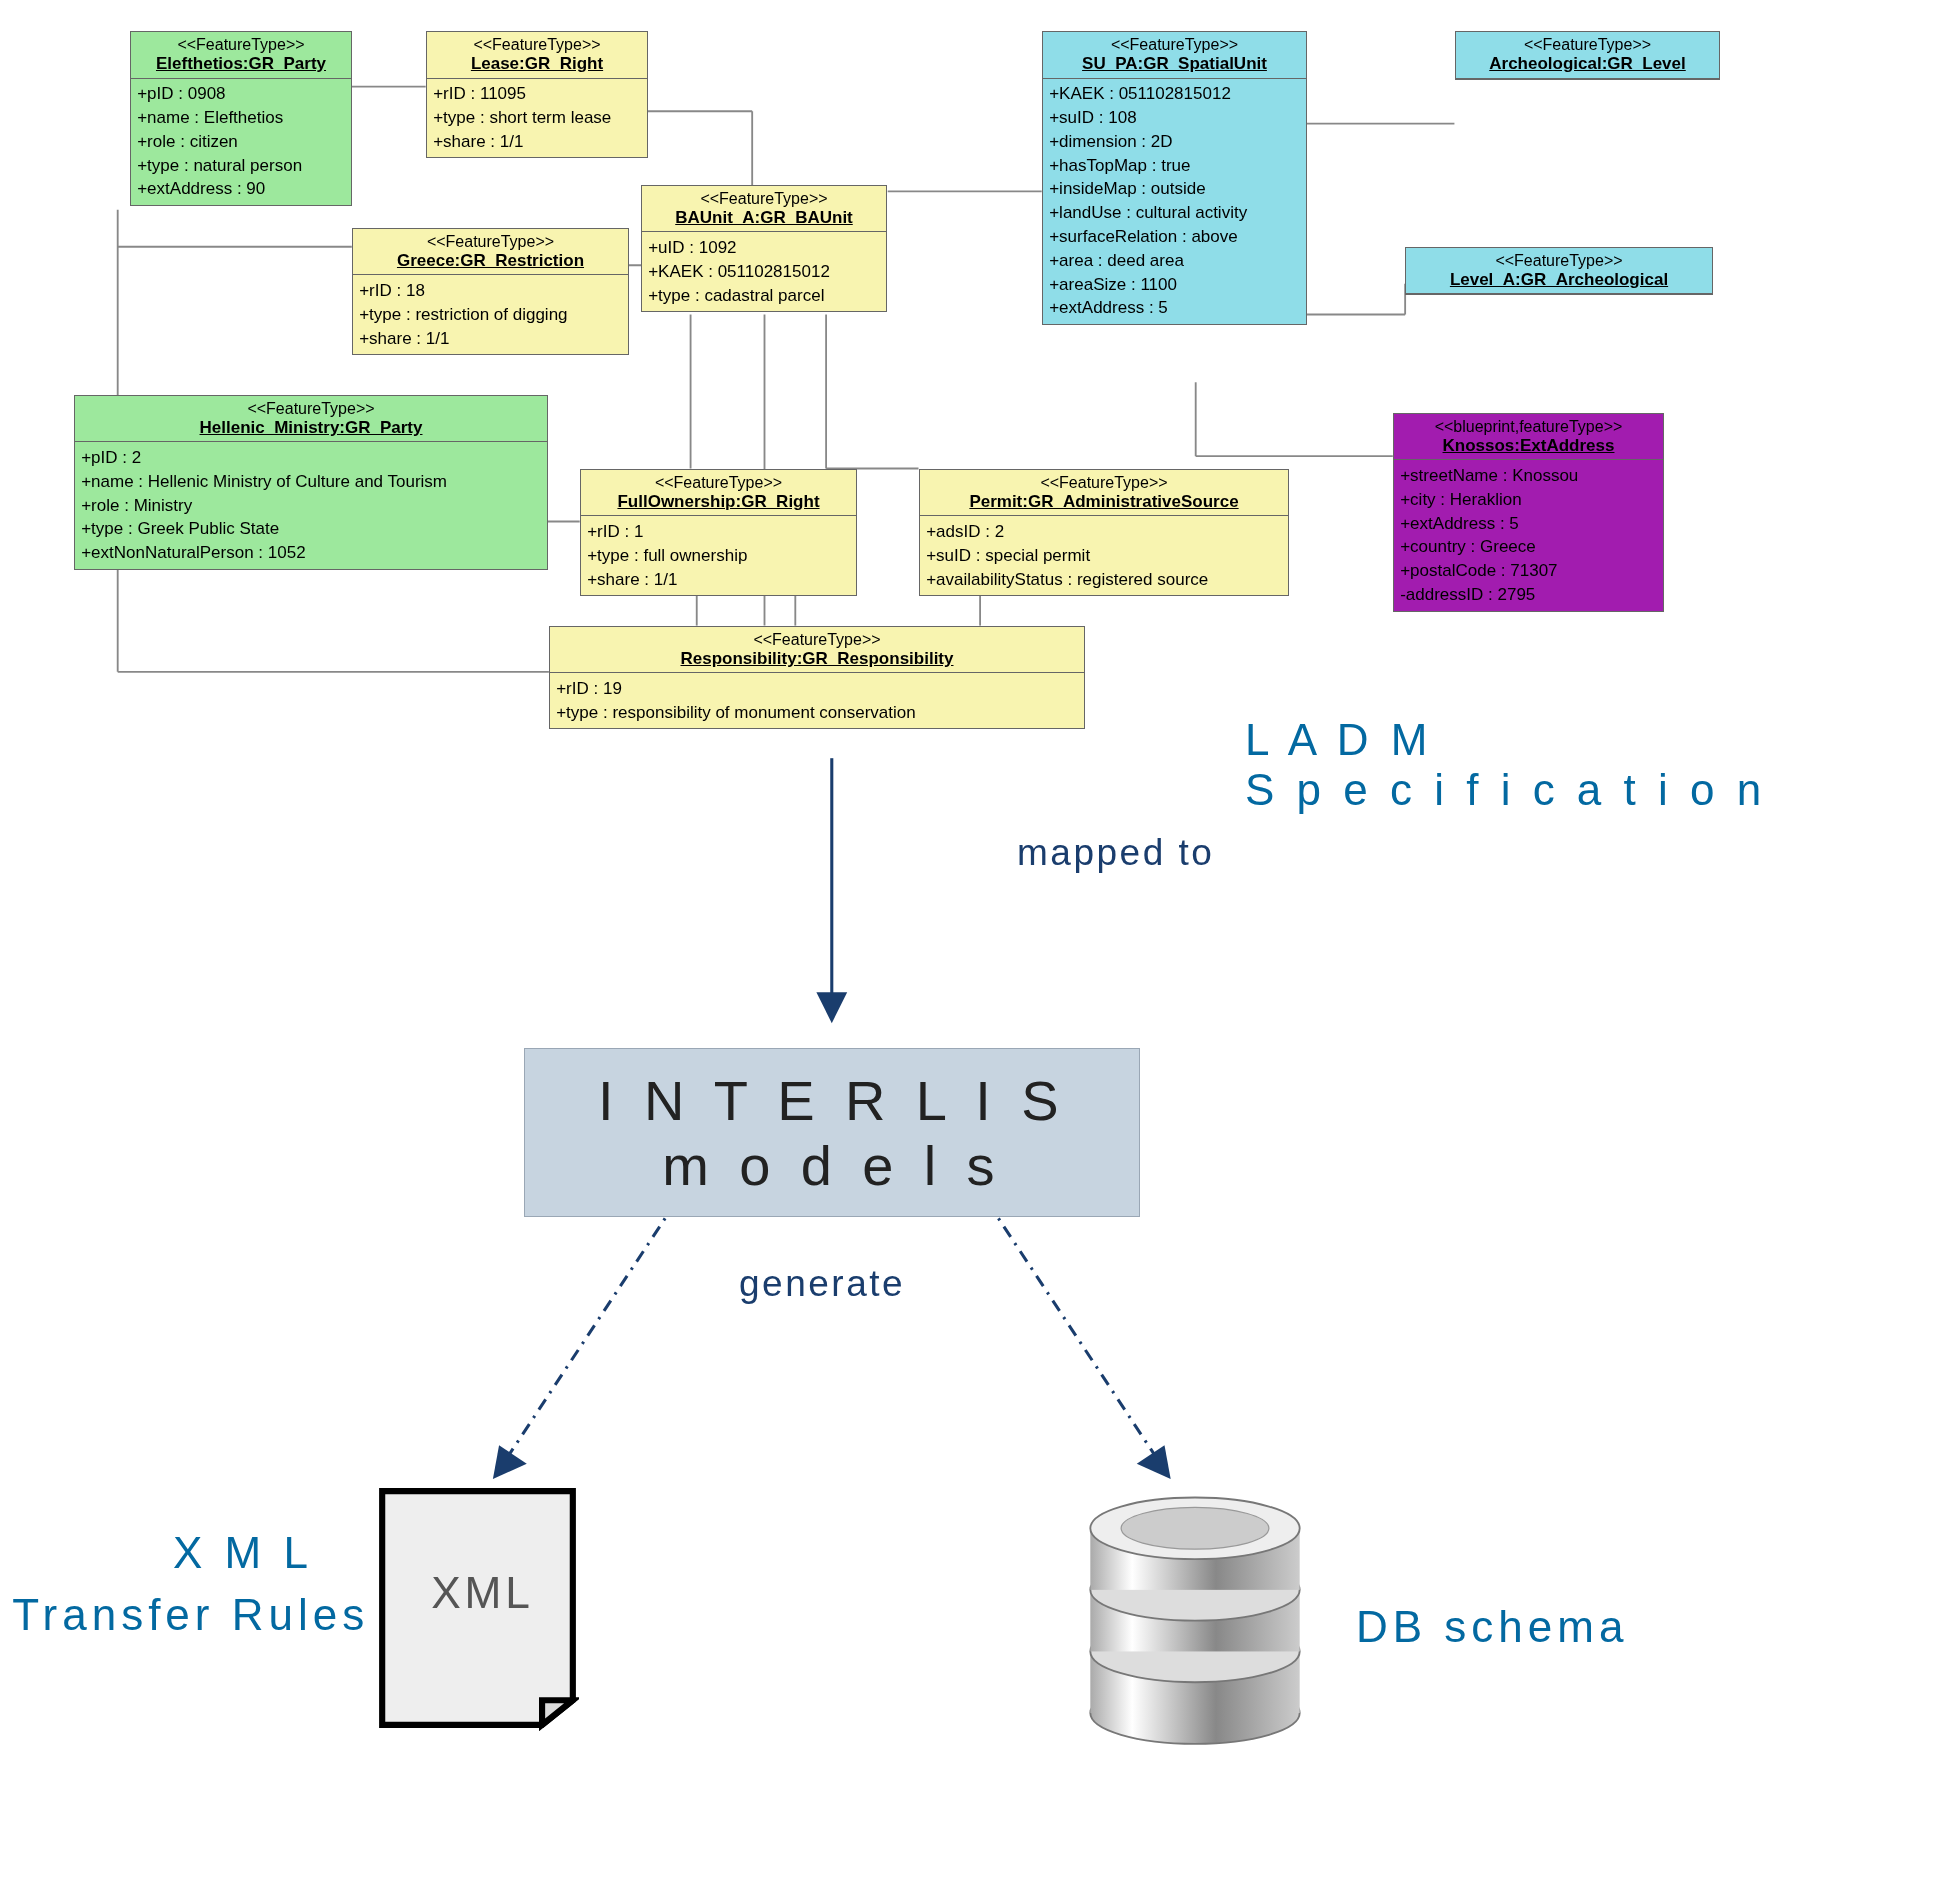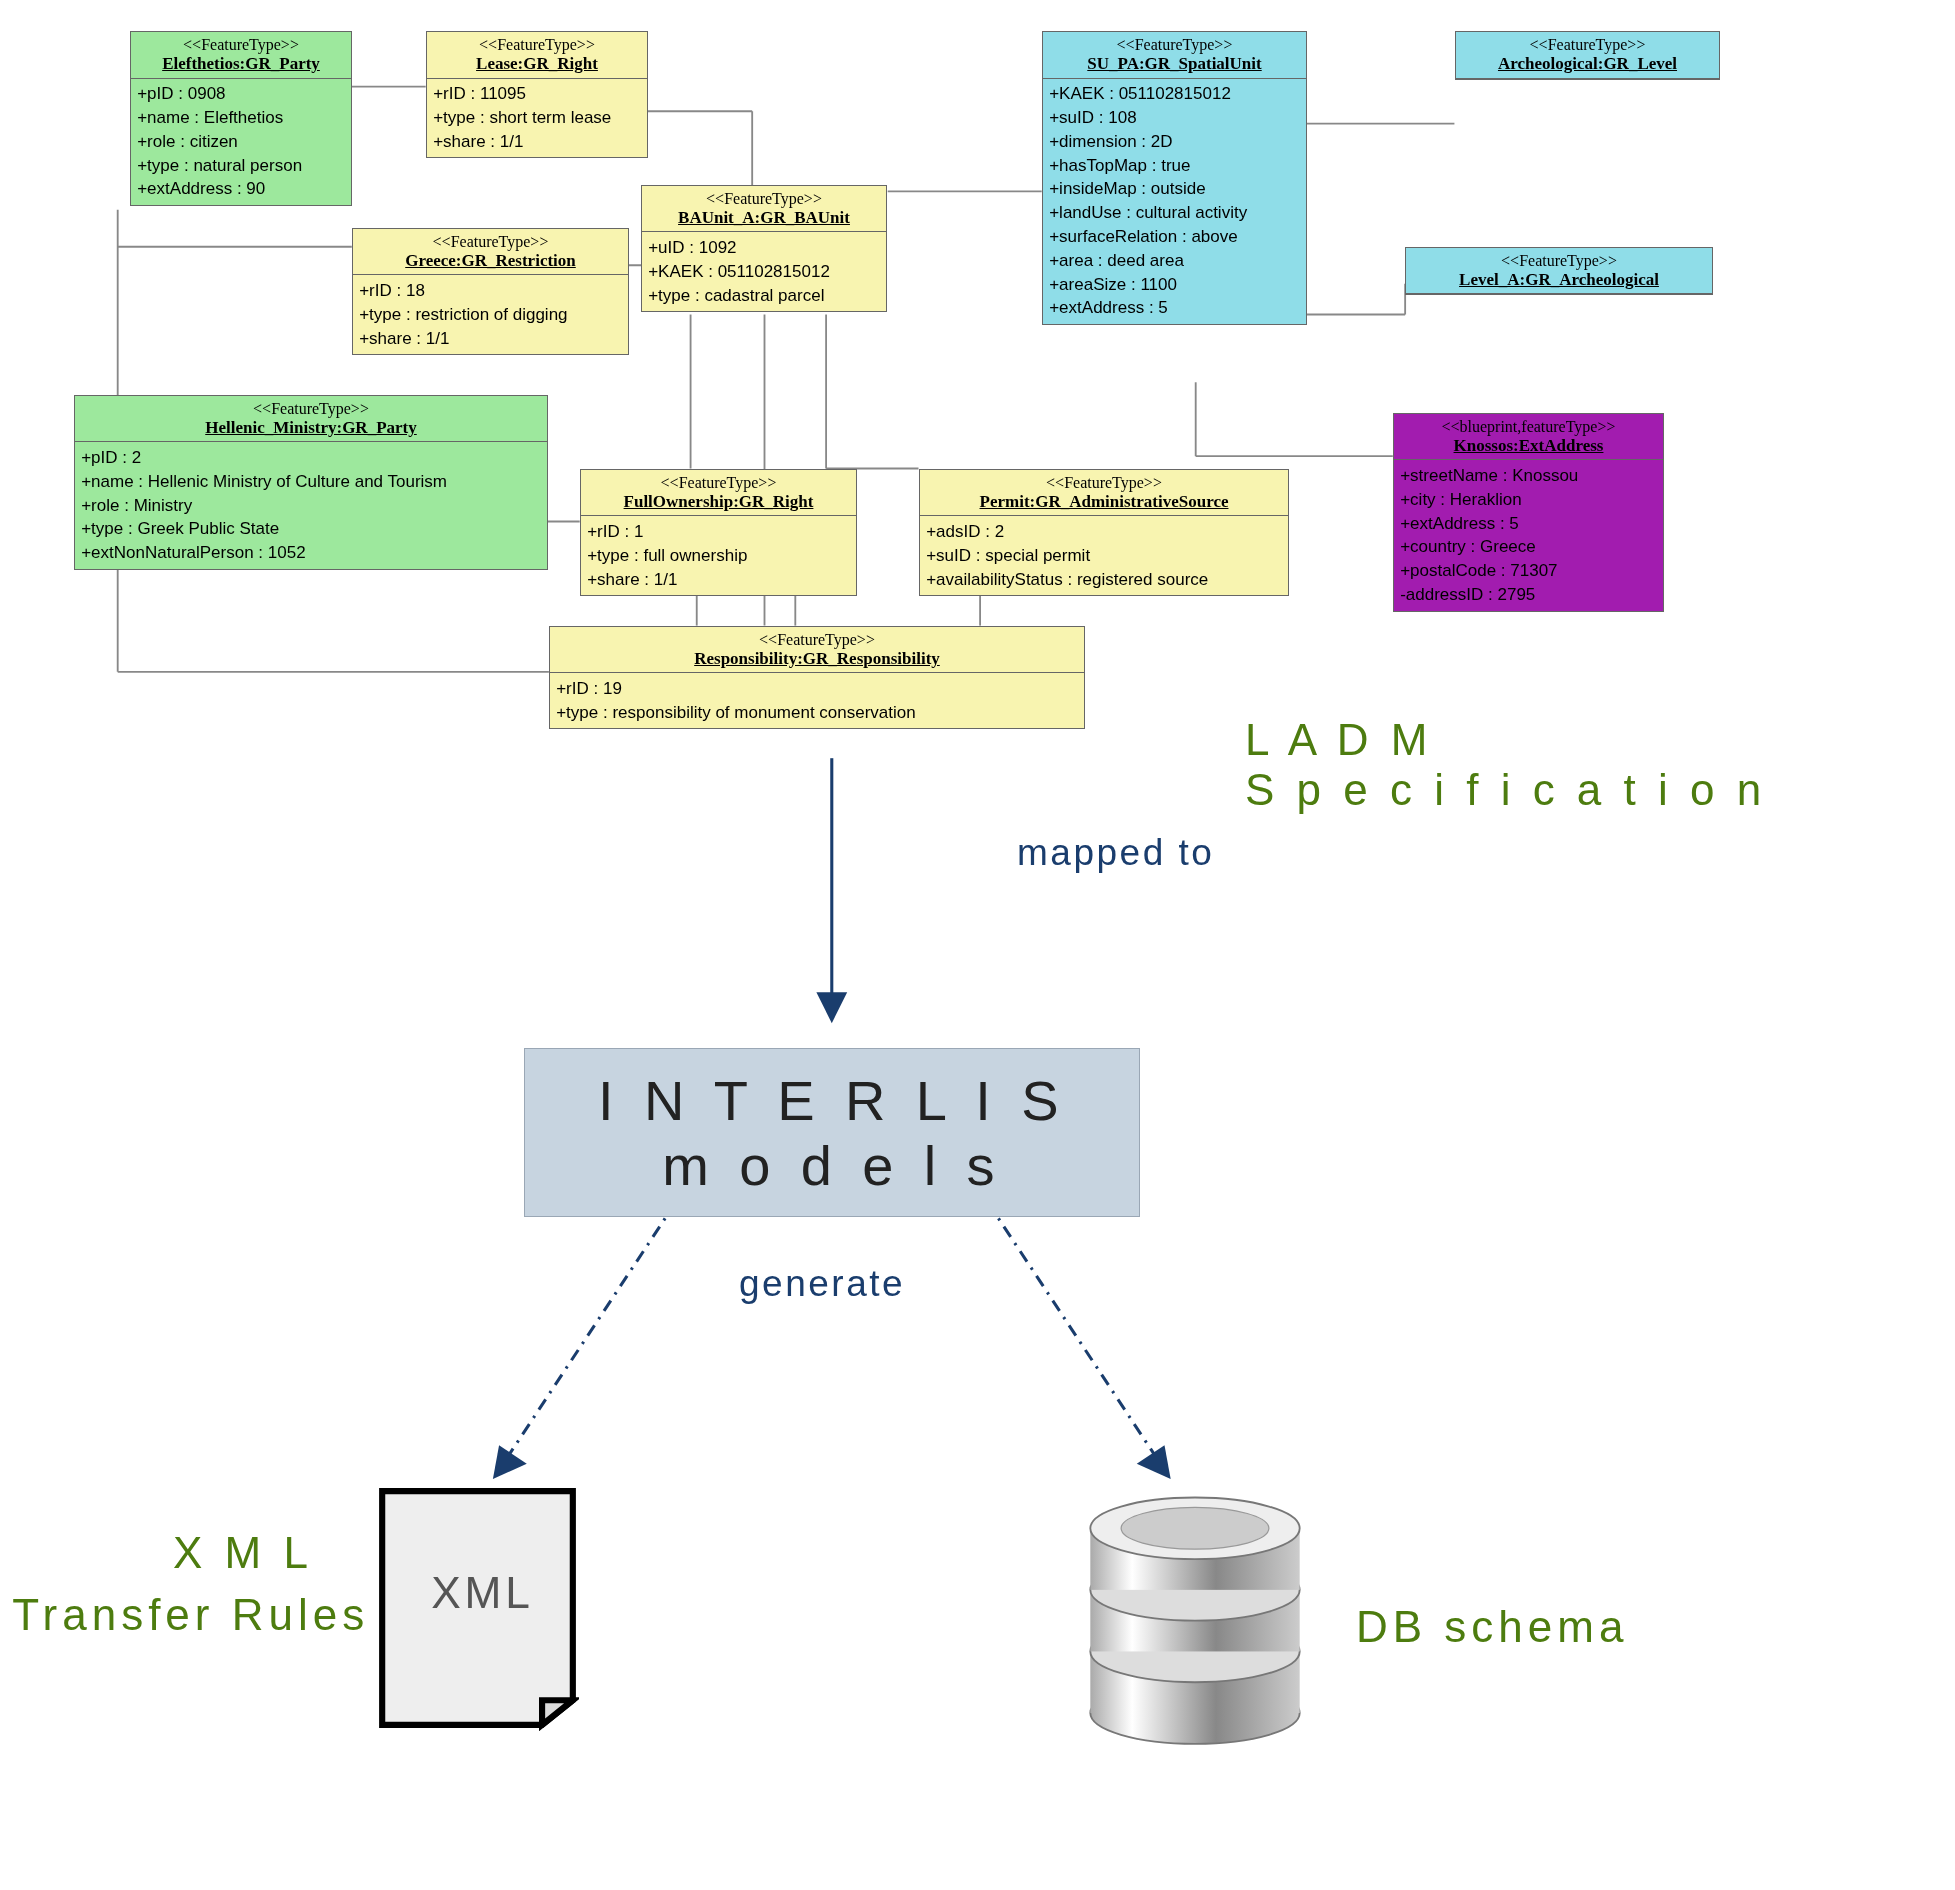--- a/index.html
+++ b/index.html
@@ -25,21 +25,20 @@
   }
   .uml-box.green { background: #9de89d; }
   .uml-box.yellow { background: #f8f4b0; }
   .uml-box.cyan { background: #8fdde8; }
   .uml-box.gray { background: #a21caf; }
   .uml-header {
     text-align: center;
     border-bottom: 1.2px solid #666;
     padding: 3.7px 8.6px;
     font-weight: bold;
-    font-family: Liberation Serif, serif;
   }
   .uml-stereo {
     font-weight: normal;
     font-size: 16px;
   }
   .uml-title {
     font-weight: bold;
     text-decoration: underline;
     font-size: 17px;
   }
@@ -56,21 +55,21 @@
   }
   .flow-label {
     position: absolute;
     font-size: 37px;
     letter-spacing: 2.5px;
     color: #1a3d6d;
   }
   .flow-label.big {
     font-size: 44px;
     letter-spacing: 5px;
-    color: #4d7c0f;
+    color: #0369a1;
   }
   .interlis-box {
     position: absolute;
     background: #c7d4e0;
     border: 1.2px solid #9aa7b5;
     padding: 18.5px 49px;
     font-size: 56px;
     letter-spacing: 7.4px;
     color: #222;
     text-align: center;

